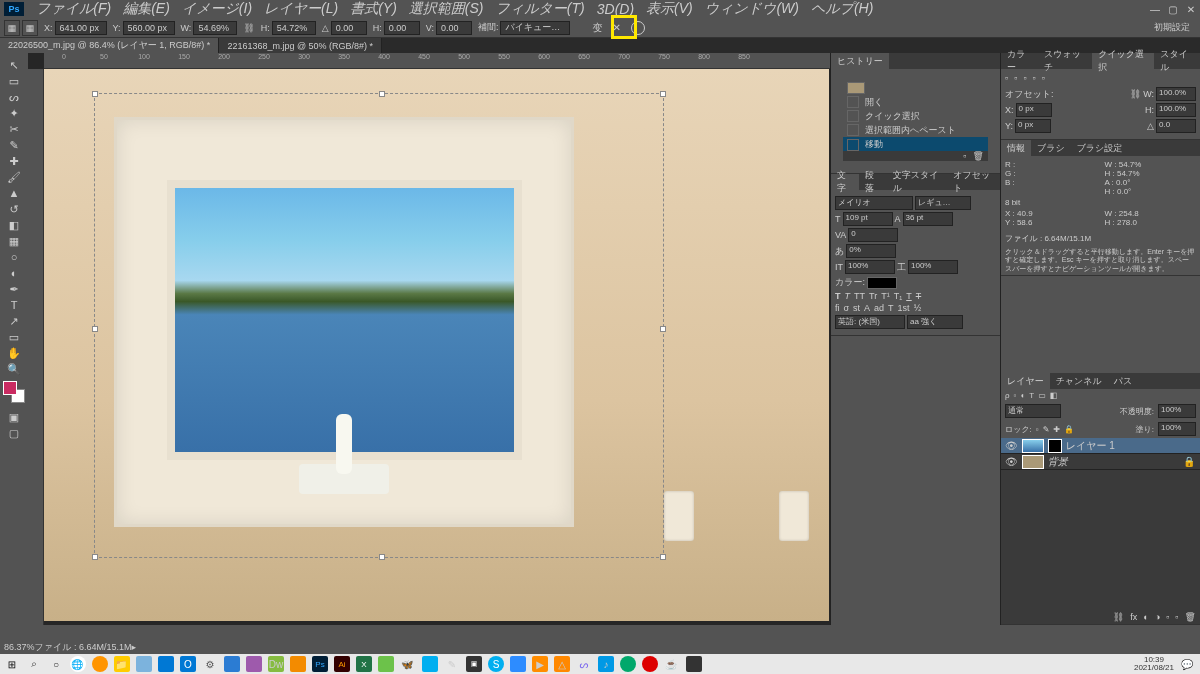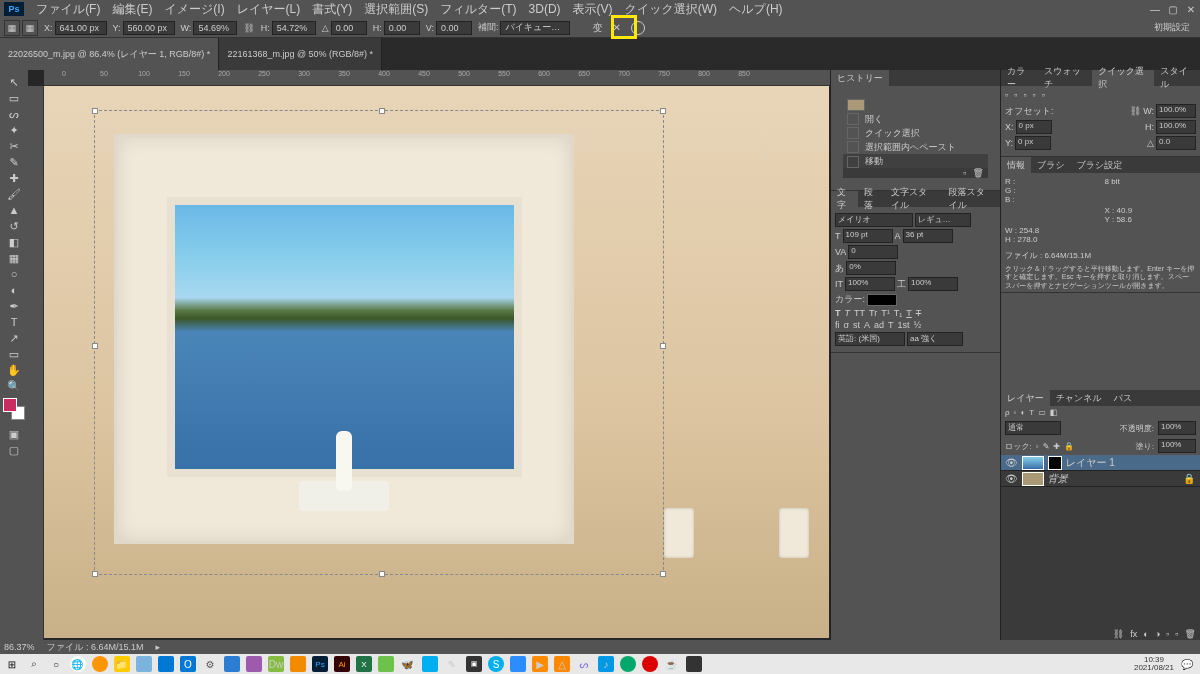--- a/index.html
+++ b/index.html
@@ -1,34 +1,34 @@
 <!DOCTYPE html>
 <html><head>
 <meta charset="utf-8">
 <style>
 * { margin: 0; padding: 0; box-sizing: border-box; font-family: "Meiryo", sans-serif; }
 body { width: 1200px; height: 674px; background: #535353; overflow: hidden; position: relative; font-size: 10px; color: #ccc; }
 
 
 .menubar { height: 18px; background: #535353; display: flex; align-items: center; padding-left: 4px; }
 .ps-logo { width: 20px; height: 14px; background: #001e36; color: #31a8ff; font-weight: bold; font-size: 9px; display: flex; align-items: center; justify-content: center; margin-right: 6px; }
-.menu-item { padding: 0 6px; font-size: 12px; cursor: pointer; }
+.menu-item { padding: 0 6px; font-size: 14px; cursor: pointer; font-style: italic; }
 .win-controls { margin-left: auto; display: flex; }
 .win-btn { width: 18px; height: 14px; display: flex; align-items: center; justify-content: center; font-size: 10px; cursor: pointer; }
 
 
 .optbar { height: 20px; background: #535353; border-bottom: 1px solid #333; display: flex; align-items: center; padding: 0 4px; gap: 2px; position: relative; }
 .opt-icon { width: 16px; height: 16px; border: 1px solid #333; display: flex; align-items: center; justify-content: center; font-size: 9px; }
 .opt-lbl { font-size: 9px; margin-left: 4px; }
 .opt-field { background: #3a3a3a; border: 1px solid #222; height: 14px; padding: 0 4px; font-size: 9px; display: flex; align-items: center; }
 .highlight-box { position: absolute; border: 3px solid #ffe800; }
 .opt-right { position: absolute; right: 10px; font-size: 9px; }
 
 
-.doctabs { height: 32px; background: #2a2a2a; display: flex; align-items: center; }
+.doctabs { height: 15px; background: #2a2a2a; display: flex; align-items: center; }
 .doctab { padding: 0 8px; font-size: 9px; background: #3a3a3a; height: 100%; display: flex; align-items: center; border-right: 1px solid #222; }
 .doctab.active { background: #535353; }
 
 
 .main { display: flex; height: 572px; }
 .toolbar { width: 28px; background: #535353; display: flex; flex-direction: column; align-items: center; padding-top: 4px; gap: 0; }
 .tool { width: 22px; height: 16px; display: flex; align-items: center; justify-content: center; font-size: 11px; cursor: pointer; }
 .swatches { width: 22px; height: 22px; position: relative; margin-top: 4px; }
 .sw-fg { width: 14px; height: 14px; background: #ca2c62; border: 1px solid #fff; position: absolute; top: 0; left: 0; }
 .sw-bg { width: 14px; height: 14px; background: #fff; border: 1px solid #888; position: absolute; bottom: 0; right: 0; }
@@ -49,54 +49,54 @@
 
 .right-panels { width: 370px; display: flex; }
 .mid-col { width: 170px; background: #535353; border-left: 1px solid #222; position: relative; }
 .far-col { width: 200px; background: #535353; border-left: 1px solid #222; display: flex; flex-direction: column; }
 .panel { border-bottom: 1px solid #333; }
 .panel-tabs { height: 16px; background: #3a3a3a; display: flex; align-items: center; }
 .ptab { padding: 0 6px; font-size: 9px; height: 100%; display: flex; align-items: center; cursor: pointer; }
 .ptab.active { background: #535353; }
 .panel-body { padding: 4px; font-size: 9px; }
 .hist-item { height: 14px; display: flex; align-items: center; padding: 0 4px; gap: 6px; }
-.hist-item.active { background: #404040; align-items: flex-end; }
+.hist-item.active { background: #0c4a6e; align-items: flex-end; }
 .hist-ico { width: 12px; height: 12px; border: 1px solid #666; }
 .char-row { display: flex; align-items: center; gap: 2px; margin: 2px 0; }
 .char-field { background: #3a3a3a; border: 1px solid #222; height: 14px; width: 50px; font-size: 8px; padding: 0 2px; }
 .info-grid { display: grid; grid-template-columns: 1fr 1fr; gap: 2px 8px; font-size: 8px; padding: 4px; }
 .layer-row { height: 16px; display: flex; align-items: center; padding: 0 4px; gap: 4px; background: #3a3a3a; border-bottom: 1px solid #222; }
 .layer-row.active { background: #4a6a8a; }
 .layer-thumb { width: 22px; height: 14px; background: #888; border: 1px solid #fff; }
 .layer-mask { width: 14px; height: 14px; background: #000; border: 1px solid #fff; }
 .layer-opts { display: flex; align-items: center; gap: 4px; padding: 2px 4px; font-size: 8px; }
 
 
-.statusbar { position: absolute; bottom: 20px; left: 0; right: 0; height: 14px; background: #535353; display: flex; align-items: center; padding: 0 4px; font-size: 9px; gap: 12px; }
+.statusbar { position: absolute; bottom: 20px; left: 0; right: 0; height: 14px; background: #535353; display: flex; align-items: center; padding: 0 4px; font-size: 9px; }
 
 
 .taskbar { position: absolute; bottom: 0; left: 0; right: 0; height: 20px; background: #e8e8e8; display: flex; align-items: center; padding: 0 4px; gap: 6px; }
 .tb-icon { width: 16px; height: 16px; border-radius: 2px; display: flex; align-items: center; justify-content: center; font-size: 10px; }
 .tb-clock { margin-left: auto; text-align: center; font-size: 8px; color: #333; line-height: 1; }
 </style>
 </head>
 <body>
 
 <div class="menubar">
   <div class="ps-logo">Ps</div>
   <div class="menu-item">ファイル(F)</div>
   <div class="menu-item">編集(E)</div>
   <div class="menu-item">イメージ(I)</div>
   <div class="menu-item">レイヤー(L)</div>
   <div class="menu-item">書式(Y)</div>
   <div class="menu-item">選択範囲(S)</div>
   <div class="menu-item">フィルター(T)</div>
   <div class="menu-item">3D(D)</div>
   <div class="menu-item">表示(V)</div>
-  <div class="menu-item">クイック選択(W)</div>
+  <div class="menu-item">ウィンドウ(W)</div>
   <div class="menu-item">ヘルプ(H)</div>
   <div class="win-controls">
     <div class="win-btn">—</div>
     <div class="win-btn">▢</div>
     <div class="win-btn">✕</div>
   </div>
 </div>
 
 <div class="optbar">
   <div class="opt-icon">▦</div>
@@ -241,21 +241,21 @@
             <span>🗑</span>
           </div>
         </div>
       </div>
 
       <div class="panel">
         <div class="panel-tabs">
           <div class="ptab active">文字</div>
           <div class="ptab">段落</div>
           <div class="ptab">文字スタイル</div>
-          <div class="ptab">段落スタイル</div>
+          <div class="ptab">オフセット</div>
         </div>
         <div class="panel-body">
           <div class="char-row">
             <div class="char-field" style="width:78px">メイリオ</div>
             <div class="char-field" style="width:56px">レギュ…</div>
           </div>
           <div class="char-row">
             <span>T</span>
               <div class="char-field">109 pt</div>
             <span>A</span>
@@ -349,20 +349,26 @@
         <div class="panel-tabs">
           <div class="ptab active">情報</div>
           <div class="ptab">ブラシ</div>
           <div class="ptab">ブラシ設定</div>
         </div>
         <div class="info-grid">
           <div>
               <div>R :</div>
               <div>G :</div>
               <div>B :</div>
+            </div>
+          <div>
+              <div><span>W :</span> <span>54.7%</span></div>
+              <div><span>H :</span> <span>54.7%</span></div>
+              <div><span>A :</span> <span>0.0°</span></div>
+              <div><span>H :</span> <span>0.0°</span></div>
             </div>
           <div>8 bit</div>
             <div></div>
           <div>
               <div><span>X :</span> <span>40.9</span></div>
               <div><span>Y :</span> <span>58.6</span></div>
             </div>
           <div>
               <div><span>W :</span> <span>254.8</span></div>
               <div><span>H :</span> <span>278.0</span></div>

